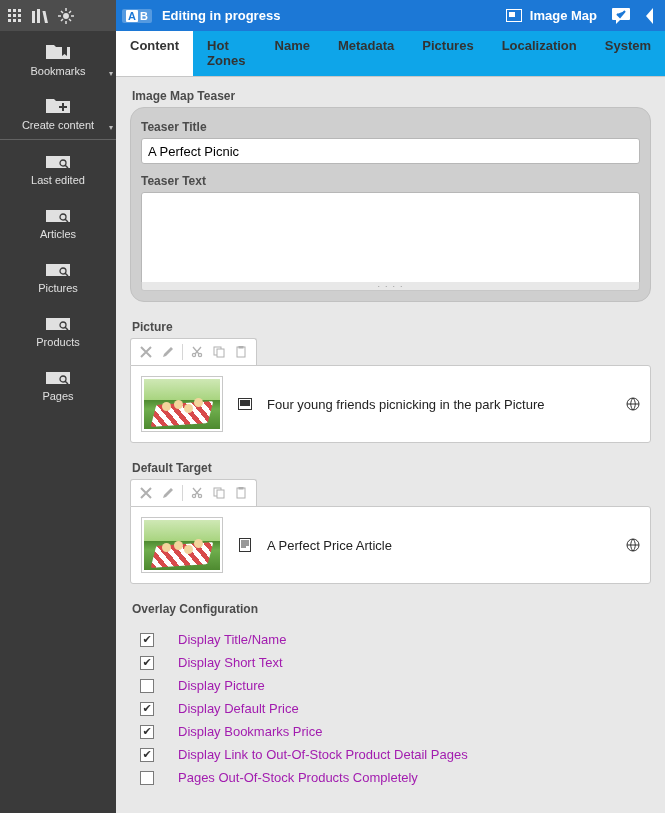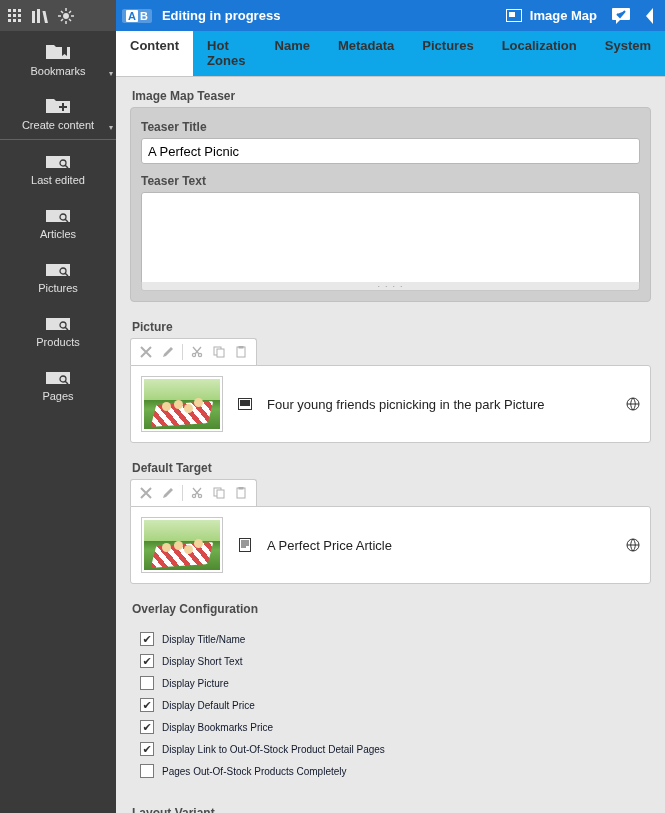--- a/index.html
+++ b/index.html
@@ -28,21 +28,21 @@
   .top-icon { display: inline-flex; align-items: center; }
 
   
   .tabs { display: flex; background: #0ea5e9; border-bottom: 1px solid #c7c7c7; }
   .tab { padding: 7px 14px 8px; font-size: 13px; font-weight: 700; color: #333; cursor: pointer; }
   .tab.active { background: #fff; }
 
   
   .content { flex: 1; overflow-y: auto; background: #e8e8e8; padding: 6px 14px 14px 14px; }
   .sec-title { font-size: 12px; font-weight: 700; color: #4b4b4b; padding: 6px 0 4px 2px; }
-  .panel { background: #cfcfcf; border: 1px solid #c1c1c1; border-radius: 4px; padding: 10px; }
+  .panel { background: #cfcfcf; border: 1px solid #c1c1c1; border-radius: 14px; padding: 10px; }
   .field-label { font-size: 12px; font-weight: 700; color: #4b4b4b; margin-bottom: 4px; margin-top: 2px;}
   .text-input { width: 100%; height: 26px; padding: 3px 6px; border: 1px solid #b7b7b7; border-radius: 3px; font-size: 13px; background:#fff; }
   .textarea { width: 100%; height: 96px; padding: 4px 6px; border: 1px solid #b7b7b7; border-radius: 3px 3px 3px 3px; resize: none; background:#fff; }
   .ta-wrap { position:relative; }
   .ta-grip { position:absolute; left:0; right:0; bottom:0; height:9px; background:#e8e8e8; border:1px solid #c7c7c7; border-top:none; border-radius:0 0 3px 3px; display:flex; align-items:center; justify-content:center; color:#9a9a9a; font-size:9px; letter-spacing:1px;}
 
   .toolbar { display: inline-flex; align-items: center; gap: 0; background: #fff; border: 1px solid #c9c9c9; border-bottom: none; padding: 3px 4px; border-radius: 3px 3px 0 0; }
   .tb-btn { width: 22px; height: 20px; display: inline-flex; align-items: center; justify-content: center; color: #9a9a9a; cursor: pointer; }
   .tb-sep { width: 1px; height: 16px; background: #d6d6d6; margin: 0 3px; }
 
@@ -57,21 +57,21 @@
   .p2{ width:9px; height:9px; bottom:20px; left:30px;}
   .p3{ width:9px; height:9px; bottom:16px; left:40px;}
   .p4{ width:9px; height:9px; bottom:22px; left:50px;}
   .card-type-icon { width:16px; display:flex; justify-content:center; color:#333; }
   .card-label { flex: 1; font-size: 13px; color:#222; }
   .card-right { color: #333; }
 
   .block { margin-top: 12px; }
 
   .checks { padding: 8px 10px 6px 10px; }
-  .chk-row { display: flex; align-items: center; gap: 8px; padding: 4px 0; font-size: 10px; color: #0f172a; }
+  .chk-row { display: flex; align-items: center; gap: 24px; padding: 4px 0; font-size: 13px; color: #a21caf; }
   .chk { width: 14px; height: 14px; border: 1px solid #7a7a7a; display: inline-flex; align-items: center; justify-content: center; background:#fff; }
   .chk.checked::after { content: "✔"; font-size: 11px; color: #333; line-height: 1; }
   svg { display:block; }
 </style>
 </head>
 <body>
 
 <div class="app">
 
   <div class="sidebar">

